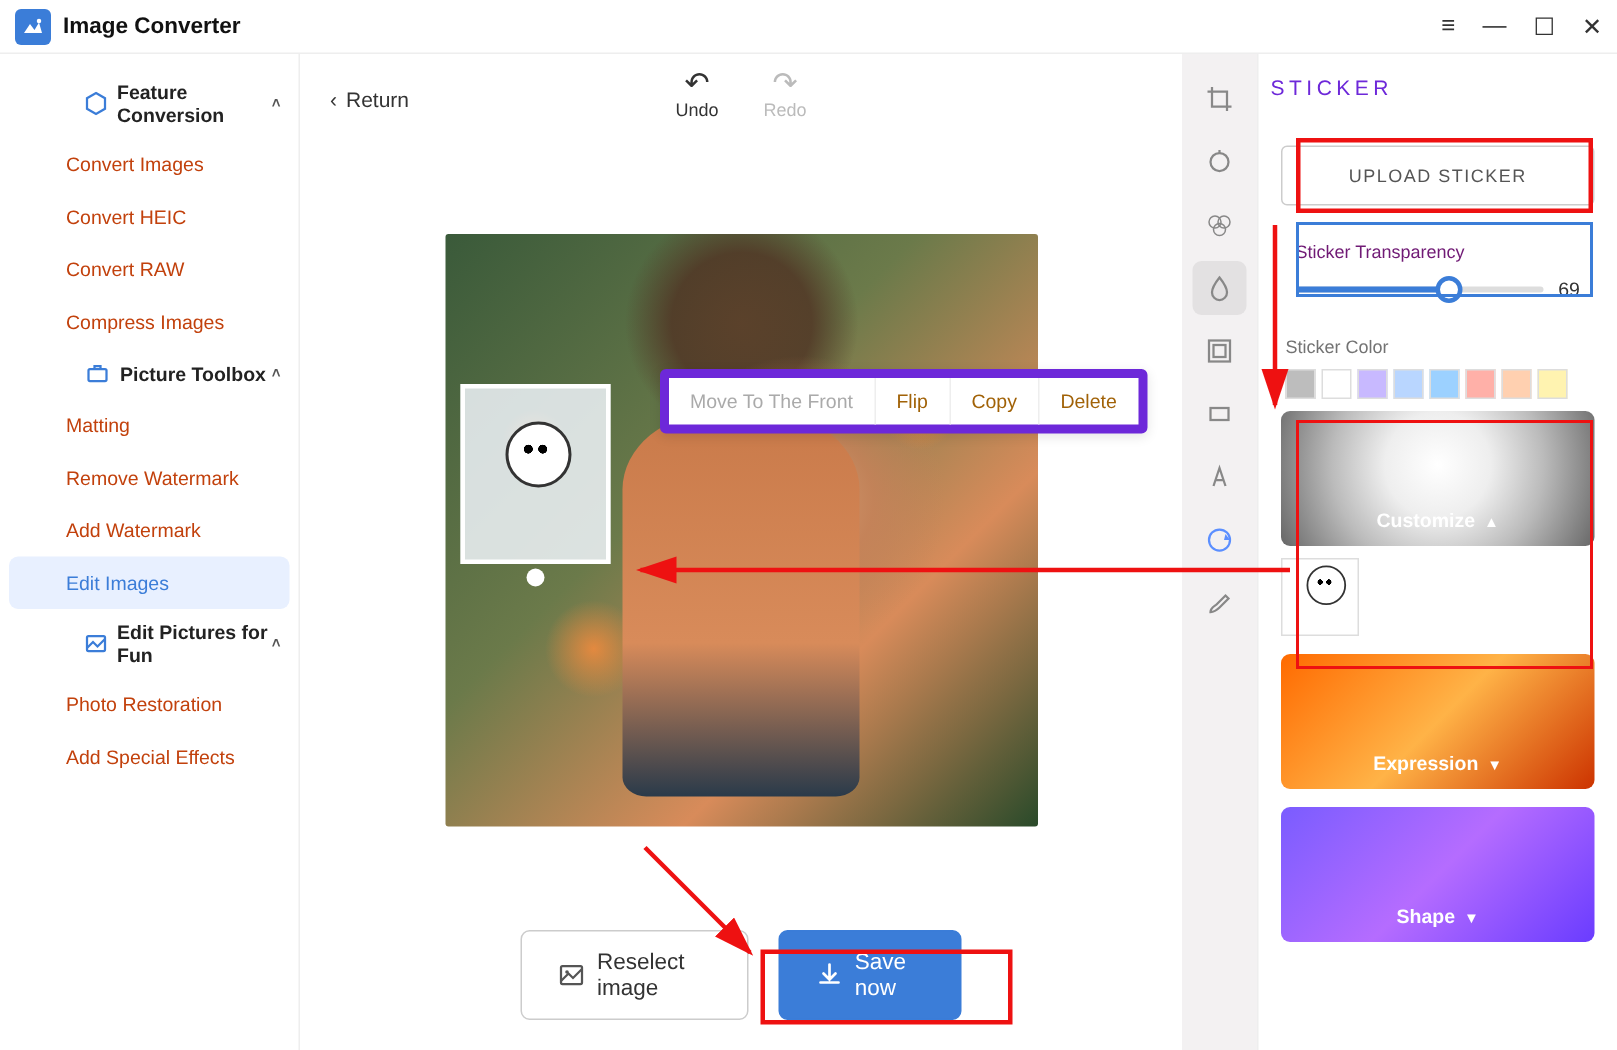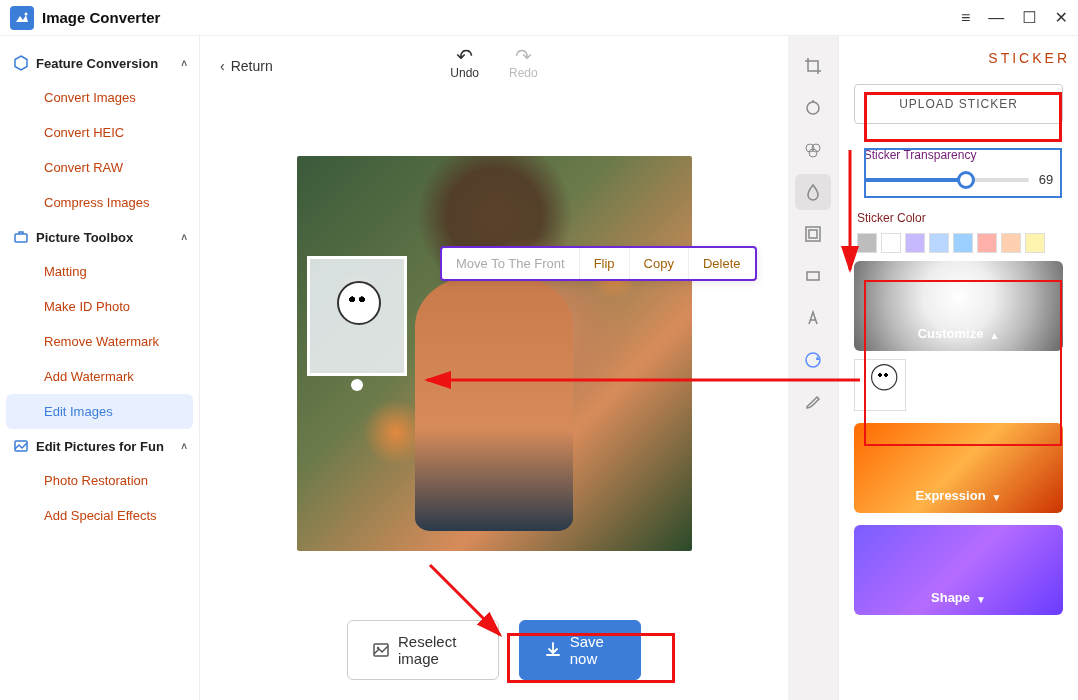--- a/index.html
+++ b/index.html
@@ -4,21 +4,21 @@
   <style>
     * { margin:0; padding:0; box-sizing:border-box; font-family:-apple-system,BlinkMacSystemFont,"Segoe UI",Arial,sans-serif; }
     body { width:1078px; height:700px; background:#fff; overflow:hidden; position:relative; }
     .titlebar { height:36px; display:flex; align-items:center; padding:0 10px; border-bottom:1px solid #eee; }
     .app-logo { width:24px; height:24px; background:#3b7dd8; border-radius:4px; display:flex; align-items:center; justify-content:center; margin-right:8px; }
     .app-title { font-size:15px; font-weight:600; color:#111; }
     .win-controls { margin-left:auto; display:flex; gap:18px; align-items:center; }
     .win-controls span { font-size:16px; color:#333; cursor:default; }
     .main-wrap { display:flex; height:calc(100% - 36px); }
     .sidebar { width:200px; border-right:1px solid #eee; overflow-y:auto; padding-top:10px; }
-    .sg-header { display:flex; align-items:center; padding:8px 12px; font-size:13px; font-weight:600; color:#222; cursor:pointer; }
+    .sg-header { display:flex; align-items:center; padding:8px 12px; font-size:13px; font-weight:600; color:#222; cursor:pointer;margin-left:44px; }
     .sg-header .ico { width:18px; height:18px; margin-right:6px; display:flex; align-items:center; justify-content:center; }
     .sg-header .caret { margin-left:auto; font-size:10px; color:#555; }
     .sg-item { padding:10px 12px 10px 44px; font-size:13px; color:#c2410c; cursor:pointer; }
     .sg-item.active { background:#e8f0ff; color:#3b7dd8; border-radius:6px; margin:0 6px; padding-left:38px; }
     .canvas-area { flex:1; display:flex; flex-direction:column; position:relative; }
     .canvas-top { height:60px; display:flex; align-items:center; padding:0 20px; }
     .return-btn { display:flex; align-items:center; color:#333; font-size:14px; cursor:pointer; }
     .return-btn .chev { font-size:14px; margin-right:6px; }
     .undo-redo { position:absolute; left:50%; transform:translateX(-50%); top:10px; display:flex; gap:30px; }
     .ur { display:flex; flex-direction:column; align-items:center; font-size:12px; color:#333; cursor:pointer; }
@@ -32,41 +32,41 @@
       radial-gradient(circle at 80% 30%, rgba(250,140,60,0.8) 0%, transparent 6%),
       radial-gradient(circle at 15% 35%, rgba(250,140,60,0.7) 0%, transparent 5%),
       radial-gradient(circle at 50% 15%, rgba(90,60,40,0.9) 0%, rgba(80,50,35,0.8) 12%, transparent 20%);
     }
     .photo::after { content:""; position:absolute; left:30%; top:30%; width:40%; height:65%; background:linear-gradient(180deg,#c97a4a 0%,#d88b5a 60%,#2a3a4a 100%); border-radius:40% 40% 10% 10% / 20% 20% 5% 5%; }
     .sticker-sel { position:absolute; left:10px; top:100px; width:100px; height:120px; border:3px solid #fff; background:rgba(240,245,250,0.85); display:flex; align-items:center; justify-content:center; }
     .sticker-sel::after { content:""; position:absolute; left:50%; bottom:-18px; transform:translateX(-50%); width:12px; height:12px; background:#fff; border-radius:50%; }
     .panda-mini { width:60px; height:70px; position:relative; }
     .panda-mini::before { content:""; position:absolute; left:10px; top:0; width:40px; height:40px; background:#fff; border:2px solid #333; border-radius:50%; }
     .panda-mini::after { content:""; position:absolute; left:18px; top:12px; width:24px; height:16px; background:radial-gradient(circle at 30% 40%,#000 0%,#000 15%,transparent 16%),radial-gradient(circle at 70% 40%,#000 0%,#000 15%,transparent 16%); }
-    .ctx-menu { position:absolute; left:240px; top:210px; display:flex; background:#fff; border:2px solid #6d28d9; border-radius:4px; box-shadow:0 2px 8px rgba(0,0,0,0.1); z-index:5; }
+    .ctx-menu { position:absolute; left:240px; top:210px; display:flex; background:#fff; border:6px solid #6d28d9; border-radius:4px; box-shadow:0 2px 8px rgba(0,0,0,0.1); z-index:5; }
     .ctx-item { padding:8px 14px; font-size:13px; color:#a16207; border-right:1px solid #eee; cursor:pointer; }
     .ctx-item.disabled { color:#aaa; }
     .ctx-item:last-child { border-right:none; }
     .bottom-actions { position:absolute; bottom:20px; left:50%; transform:translateX(-50%); display:flex; gap:20px; align-items:center; }
     .btn { padding:12px 24px; border-radius:6px; font-size:15px; display:flex; align-items:center; gap:8px; cursor:pointer; }
     .btn-outline { border:1px solid #ccc; background:#fff; color:#333; }
     .btn-primary { background:#3b7dd8; color:#fff; border:1px solid #3b7dd8; }
     .tool-rail { width:50px; background:#f3f1f2; display:flex; flex-direction:column; align-items:center; padding-top:12px; gap:6px; }
     .tool-rail .tool { width:36px; height:36px; display:flex; align-items:center; justify-content:center; color:#888; cursor:pointer; border-radius:6px; }
     .tool-rail .tool.active { background:#e3e1e2; }
     .right-panel { width:240px; border-left:1px solid #eee; padding:14px 8px; overflow-y:auto; }
-    .rp-title { text-align:right; font-size:14px; letter-spacing:3px; color:#c2410c; margin-bottom:18px; }
+    .rp-title { text-align:left; font-size:14px; letter-spacing:3px; color:#6d28d9; margin-bottom:31px; }
     .upload-btn { width:94%; margin:0 auto 14px; padding:12px 0; text-align:center; border:1px solid #ccc; border-radius:4px; font-size:12px; letter-spacing:1px; color:#555; cursor:pointer; }
     .trans-box { width:94%; margin:0 auto 14px; padding:10px; }
     .trans-label { font-size:12px; color:#701a75; margin-bottom:10px; }
     .slider-row { display:flex; align-items:center; gap:10px; }
     .slider { flex:1; height:4px; background:#ddd; border-radius:2px; position:relative; }
     .slider .fill { position:absolute; left:0; top:0; height:100%; background:#3b7dd8; border-radius:2px; }
     .slider .knob { position:absolute; top:50%; transform:translate(-50%,-50%); width:18px; height:18px; background:#fff; border:3px solid #3b7dd8; border-radius:50%; }
-    .color-label { font-size:12px; color:#7f1d1d; padding:0 10px 8px; }
+    .color-label { font-size:12px; color:#737373; padding:0 10px 8px; }
     .swatches { display:flex; gap:4px; padding:0 10px 8px; }
     .sw { width:20px; height:20px; border:1px solid #ddd; }
     .cat-group { width:94%; margin:0 auto 12px; }
     .cat-header { height:90px; border-radius:6px; display:flex; align-items:flex-end; justify-content:center; padding-bottom:10px; color:#fff; font-size:13px; font-weight:600; position:relative; cursor:pointer; overflow:hidden; }
     .cat-header .arrow { margin-left:6px; font-size:10px; }
     .cat-customize { background:radial-gradient(circle at 50% 40%,#fff 0%,#eee 30%,#bbb 60%,#666 100%); }
     .cat-expression { background:linear-gradient(135deg,#ff6a00 0%,#ffb347 50%,#cc3300 100%); }
     .cat-shape { background:linear-gradient(135deg,#7a5cff 0%,#b56cff 50%,#6a3cff 100%); }
     .cat-items { display:flex; gap:6px; padding-top:8px; flex-wrap:wrap; }
     .cat-item { width:52px; height:52px; border:1px solid #ddd; background:#fff; display:flex; align-items:center; justify-content:center; cursor:pointer; }
@@ -115,21 +115,20 @@
       <span class="ico">
           <svg width="16" height="16" viewBox="0 0 16 16">
             <rect x="2" y="5" width="12" height="8" rx="1" fill="none" stroke="#3b7dd8" stroke-width="1.5"></rect>
             <path d="M6 5 V3 H10 V5" fill="none" stroke="#3b7dd8" stroke-width="1.5"></path>
           </svg>
         </span>
       <span>Picture Toolbox</span>
       <span class="caret">˄</span>
     </div>
     <div class="sg-item">Matting</div>
-    <div class="sg-item">Make ID Photo</div>
     <div class="sg-item">Remove Watermark</div>
     <div class="sg-item">Add Watermark</div>
     <div class="sg-item active">Edit Images</div>
 
     <div class="sg-header">
       <span class="ico">
           <svg width="16" height="16" viewBox="0 0 16 16">
             <rect x="2" y="3" width="12" height="10" rx="1" fill="none" stroke="#3b7dd8" stroke-width="1.5"></rect>
             <path d="M2 11 L6 7 L9 10 L14 5" fill="none" stroke="#3b7dd8" stroke-width="1.5"></path>
           </svg>

